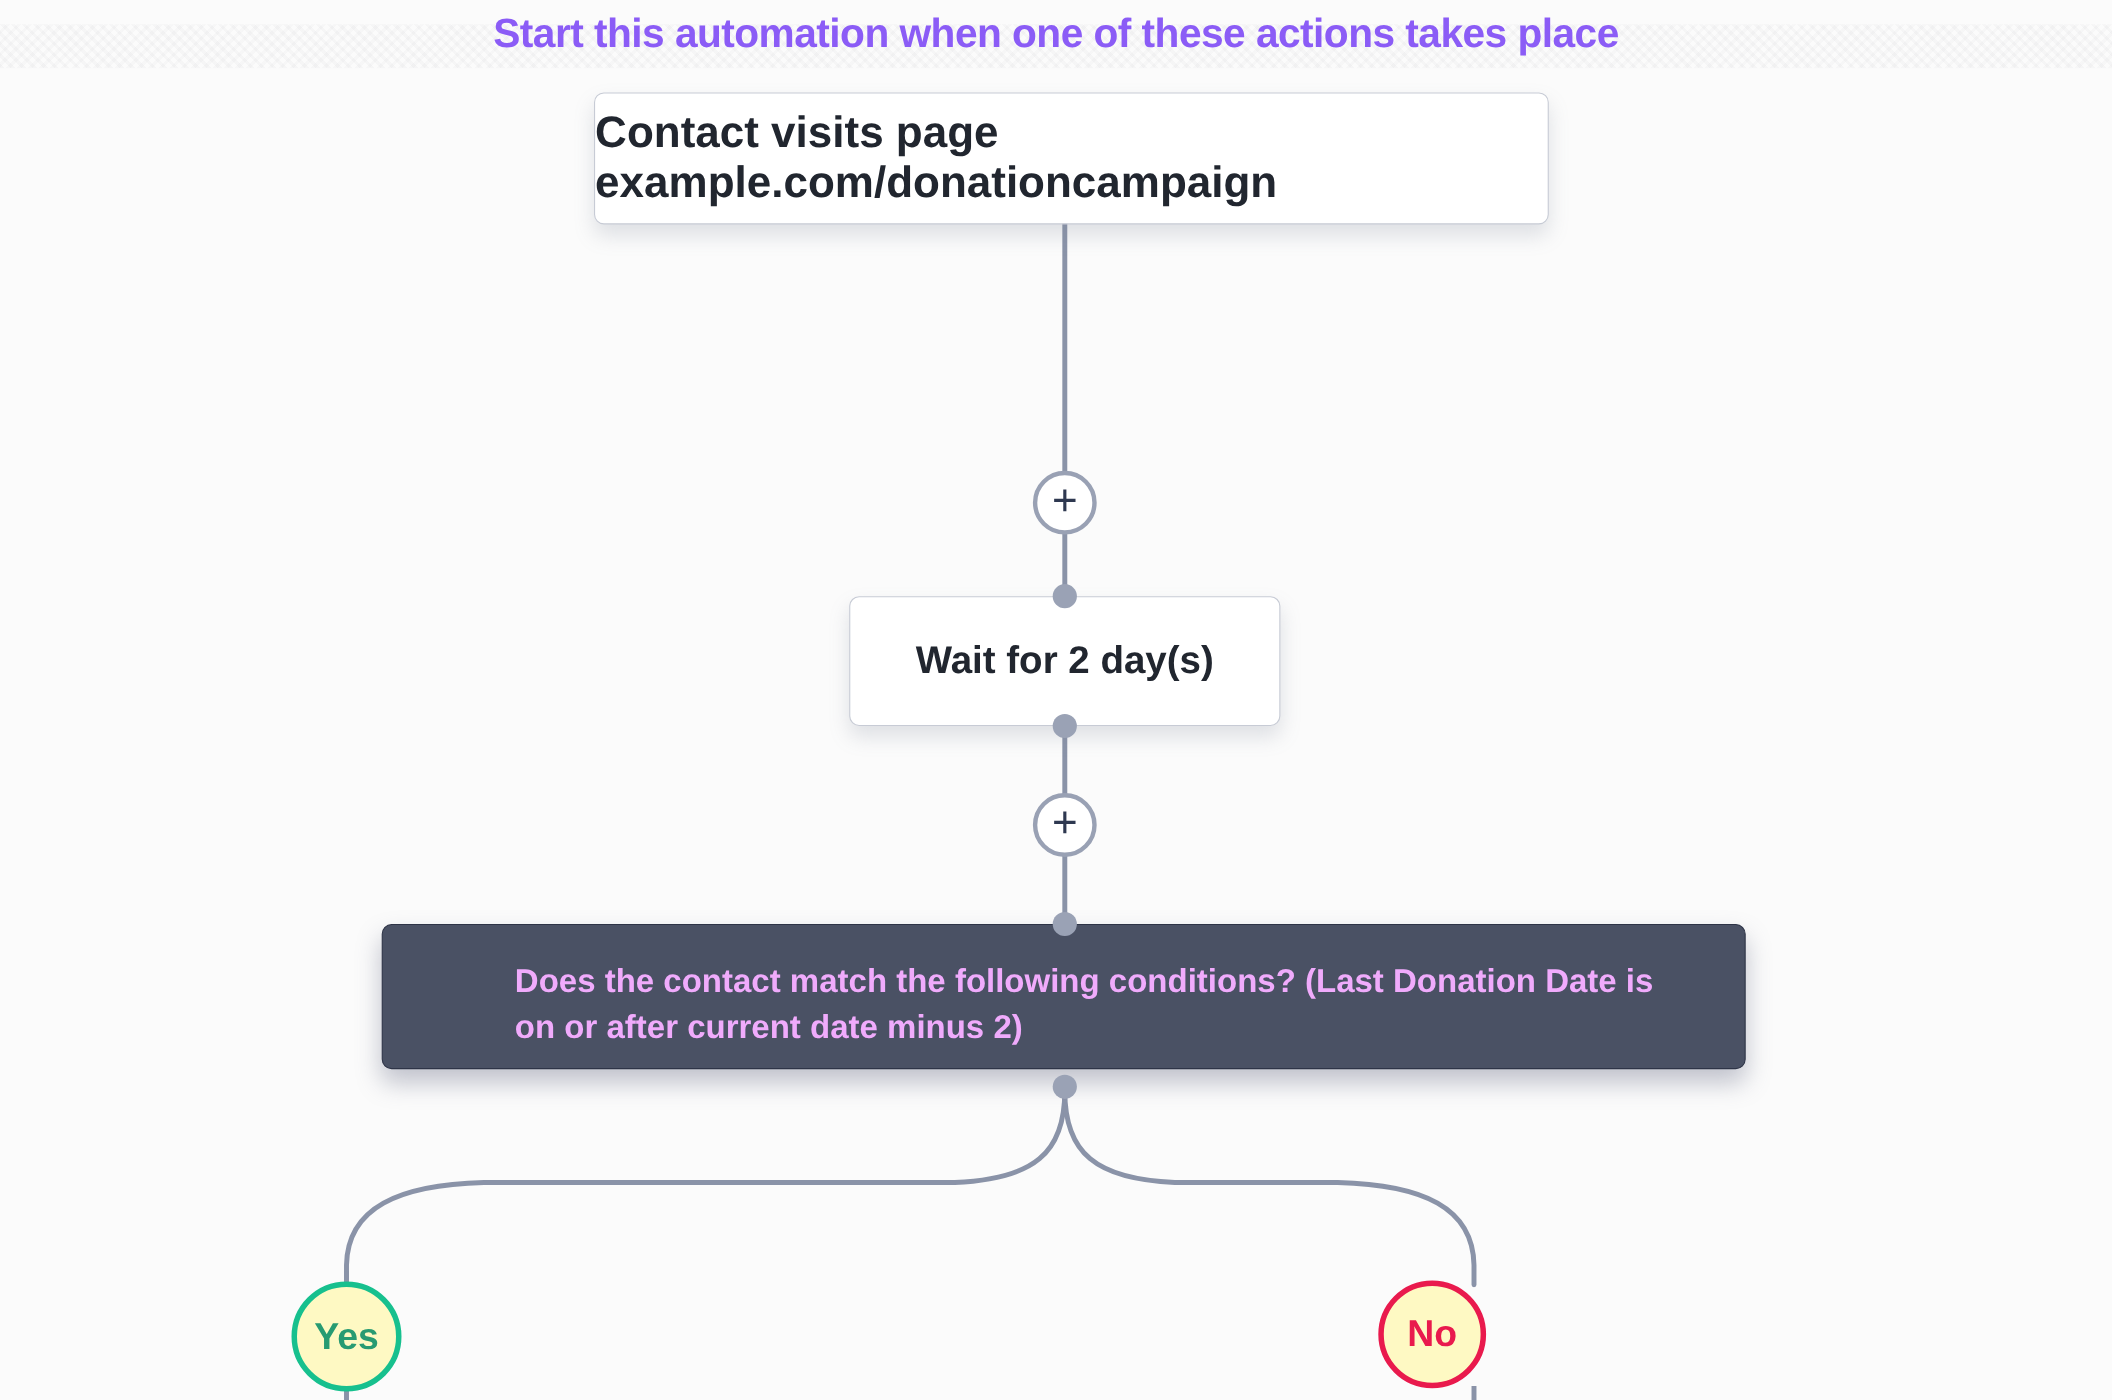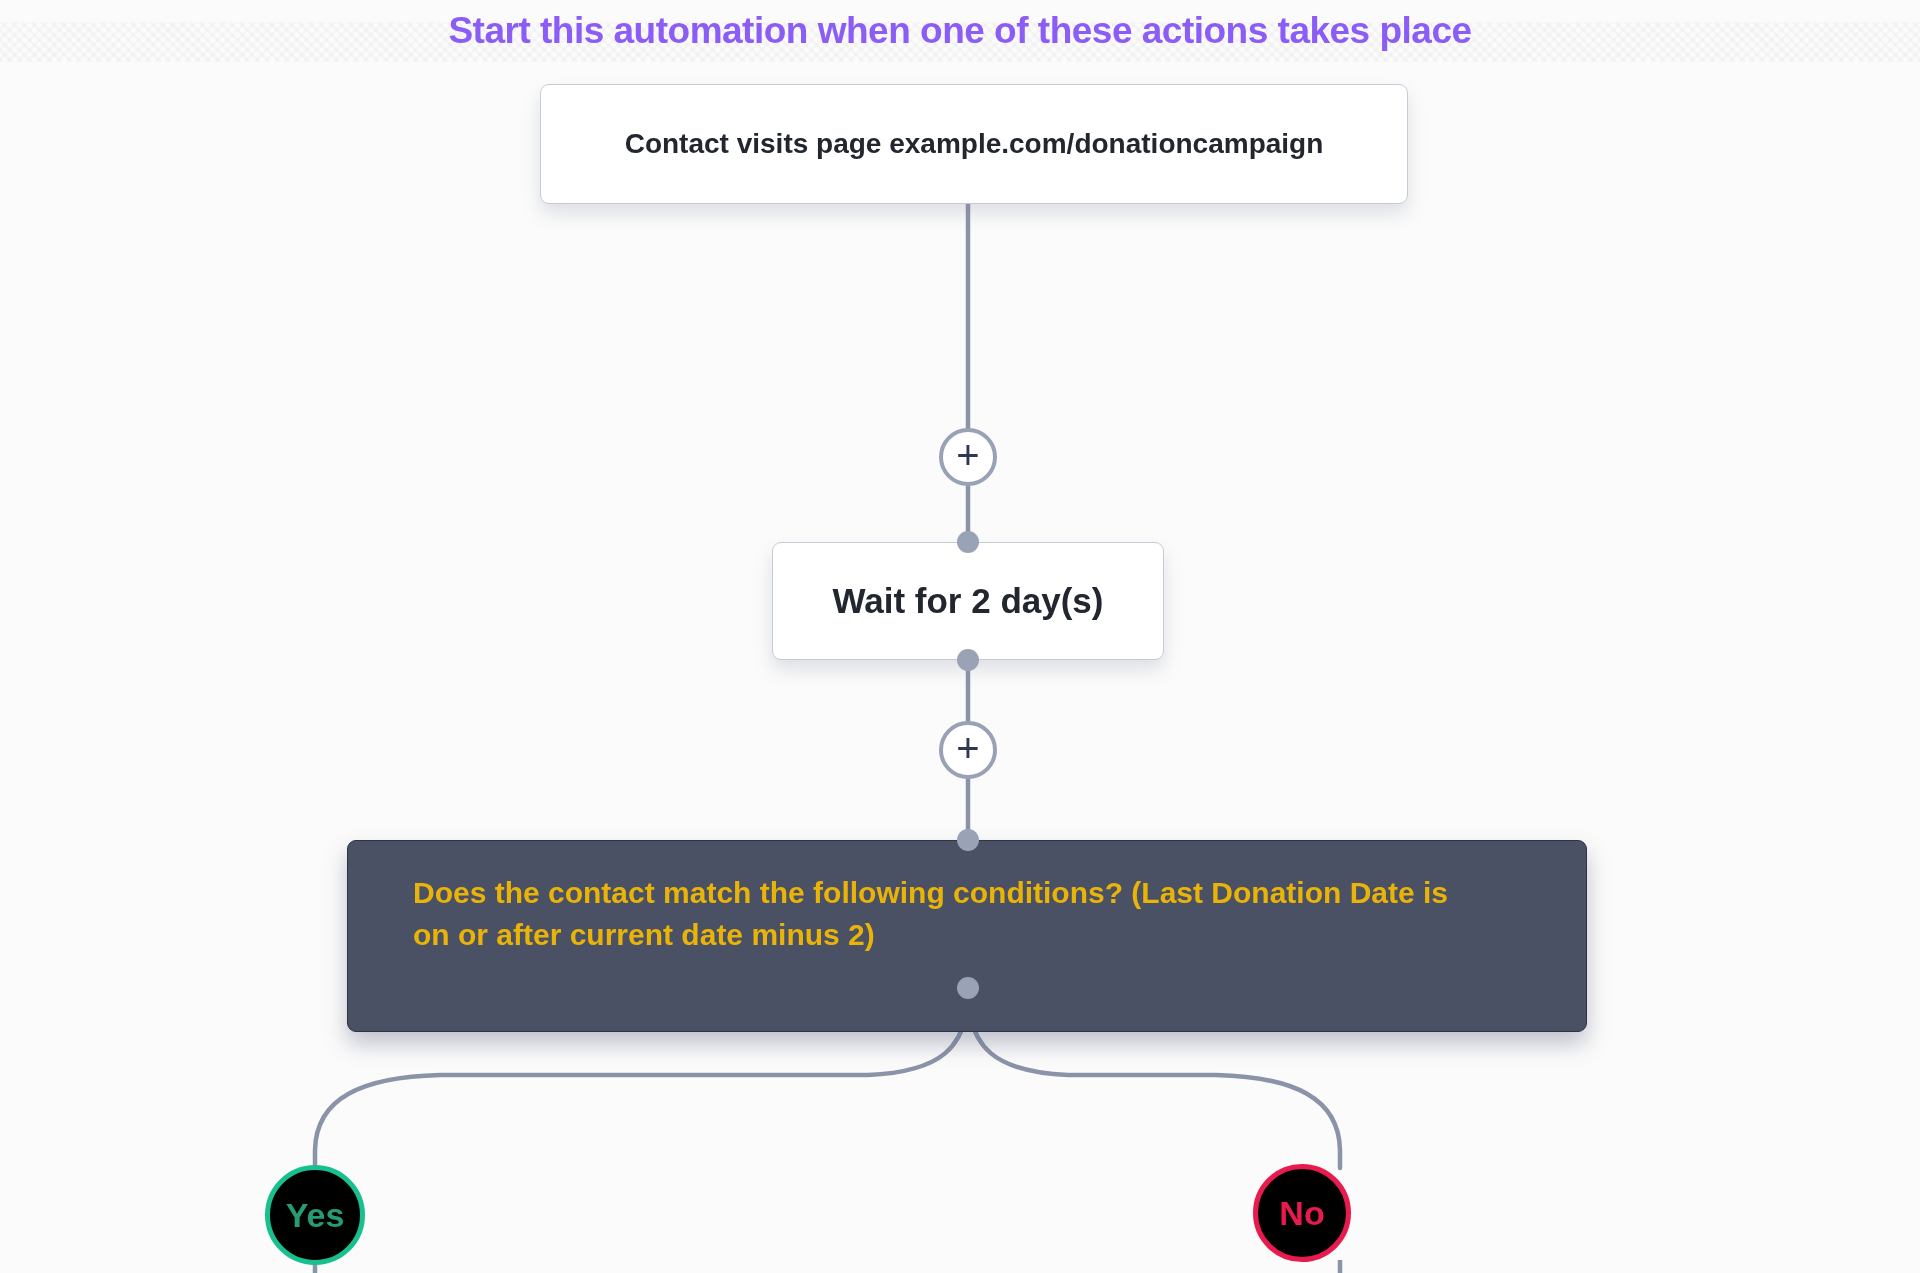--- a/index.html
+++ b/index.html
@@ -52,38 +52,38 @@
     align-items: center;
     justify-content: center;
     font-weight: bold;
     color: #21262f;
     z-index: 2;
     cursor: pointer;
   }
   .node-trigger {
     left: 540px; top: 84px;
     width: 868px; height: 120px;
-    font-size: 28px;
+    font-size: 40px;
   }
   .node-wait {
     left: 772px; top: 542px;
     width: 392px; height: 118px;
     font-size: 35px;
   }
   .node-condition {
     left: 347px; top: 840px;
-    width: 1240px; height: 192px;
+    width: 1240px; height: 132px;
     background: #4a5164;
     border: 1px solid #2e3447;
     box-shadow: 0 12px 22px rgba(96, 102, 128, 0.38);
-    color: #eab308;
+    color: #f0abfc;
     font-size: 30px;
     line-height: 42px;
     display: block;
-    padding: 31px 60px 0 65px;
+    padding: 31px 60px 0 120px;
     text-align: left;
   }
   .node-condition span { display: block; }
   .dot {
     position: absolute;
     width: 22px; height: 22px;
     border-radius: 50%;
     background: #9aa2b5;
     z-index: 3;
     pointer-events: none;
@@ -104,21 +104,21 @@
     justify-content: center;
     padding: 0 0 4px 0;
     z-index: 4;
     cursor: pointer;
     font-family: "Liberation Sans", sans-serif;
   }
   .branch-circle {
     position: absolute;
     box-sizing: border-box;
     border-radius: 50%;
-    background: #000000;
+    background: #fef9c3;
     display: flex;
     align-items: center;
     justify-content: center;
     font-weight: bold;
     font-size: 34px;
     z-index: 2;
   }
   .branch-yes {
     left: 265px; top: 1165px;
     width: 100px; height: 100px;

